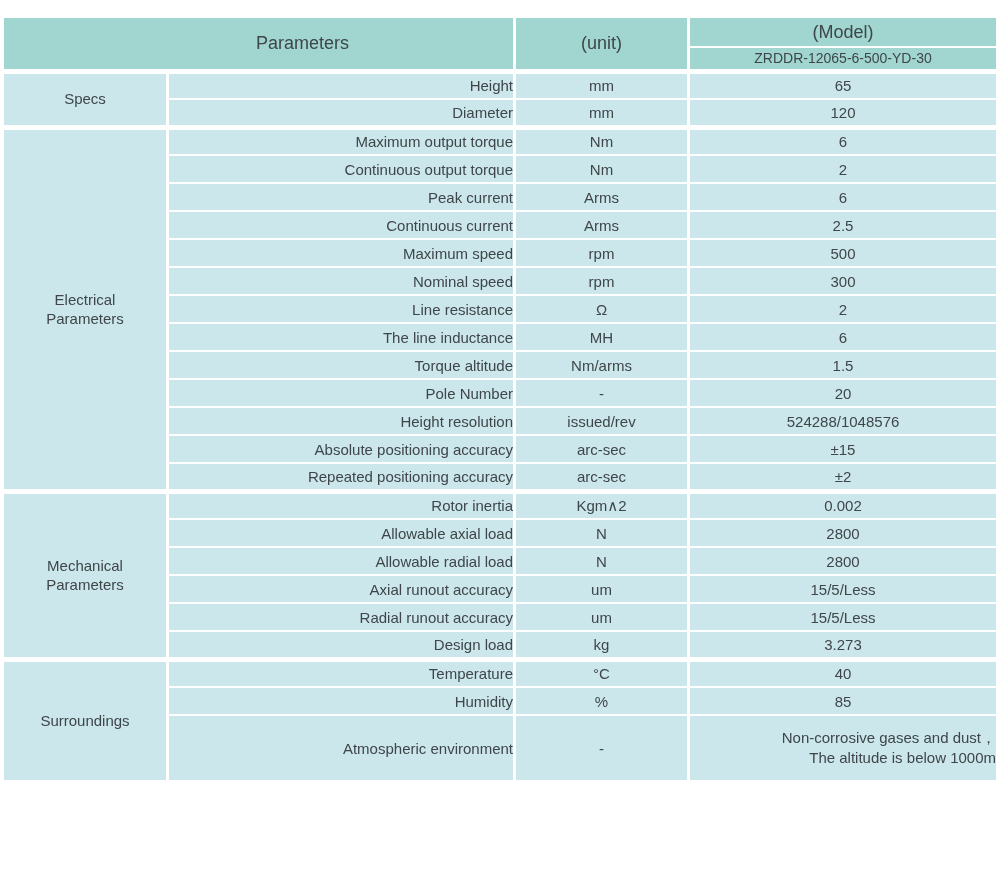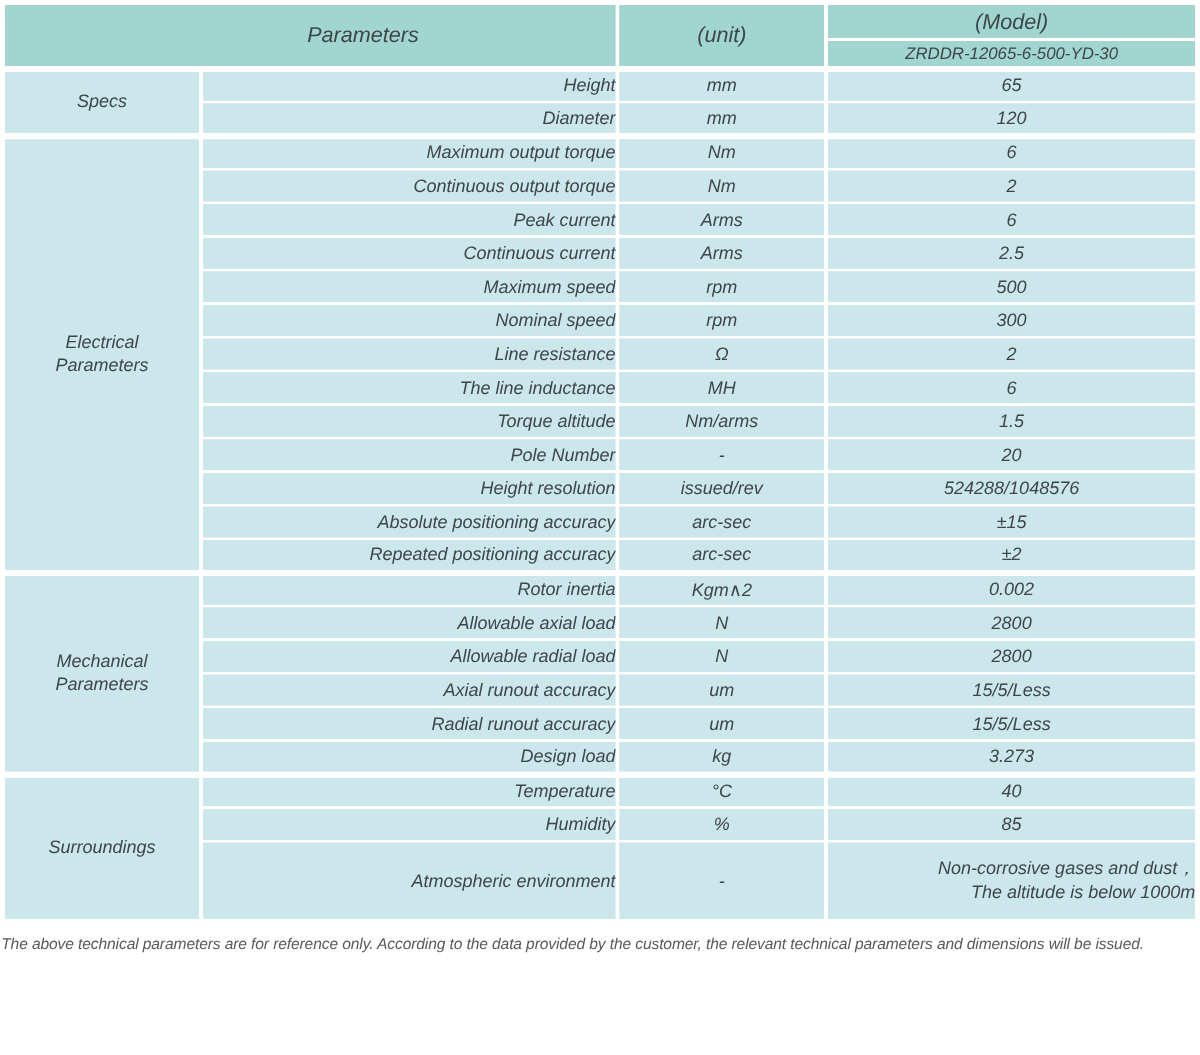--- a/index.html
+++ b/index.html
@@ -9,21 +9,21 @@
     --text:#3f4649;
     --footnote:#58595b;
   }
   *{box-sizing:border-box;margin:0;padding:0;}
   html,body{width:1000px;height:879px;overflow:hidden;}
   body{
     background:var(--page-bg);
     font-family:"Liberation Sans","DejaVu Sans",sans-serif;
     color:var(--text);
   }
-  .page{padding:2px 4px 0 1px;font-style:italic;}
+  .page{padding:16px 4px 0 1px;}
   table{
     width:995px;
     border-collapse:collapse;
     table-layout:fixed;
   }
   th,td{
     background:var(--cell-bg);
     border:2px solid #fff;
     border-left-width:3px;
     border-right-width:3px;
@@ -205,14 +205,13 @@
           <td class="value">85</td>
         </tr>
         <tr>
           <td class="param tall">Atmospheric environment</td>
           <td class="unit tall">-</td>
           <td class="value tall multiline">Non-corrosive gases and dust，
 The altitude is below 1000m</td>
         </tr>
       </tbody>
   </table>
-  <div class="footnote">The above technical parameters are for reference only. According to the data provided by the customer, the relevant technical parameters and dimensions will be issued.</div>
 </div>
 
 </body></html>

